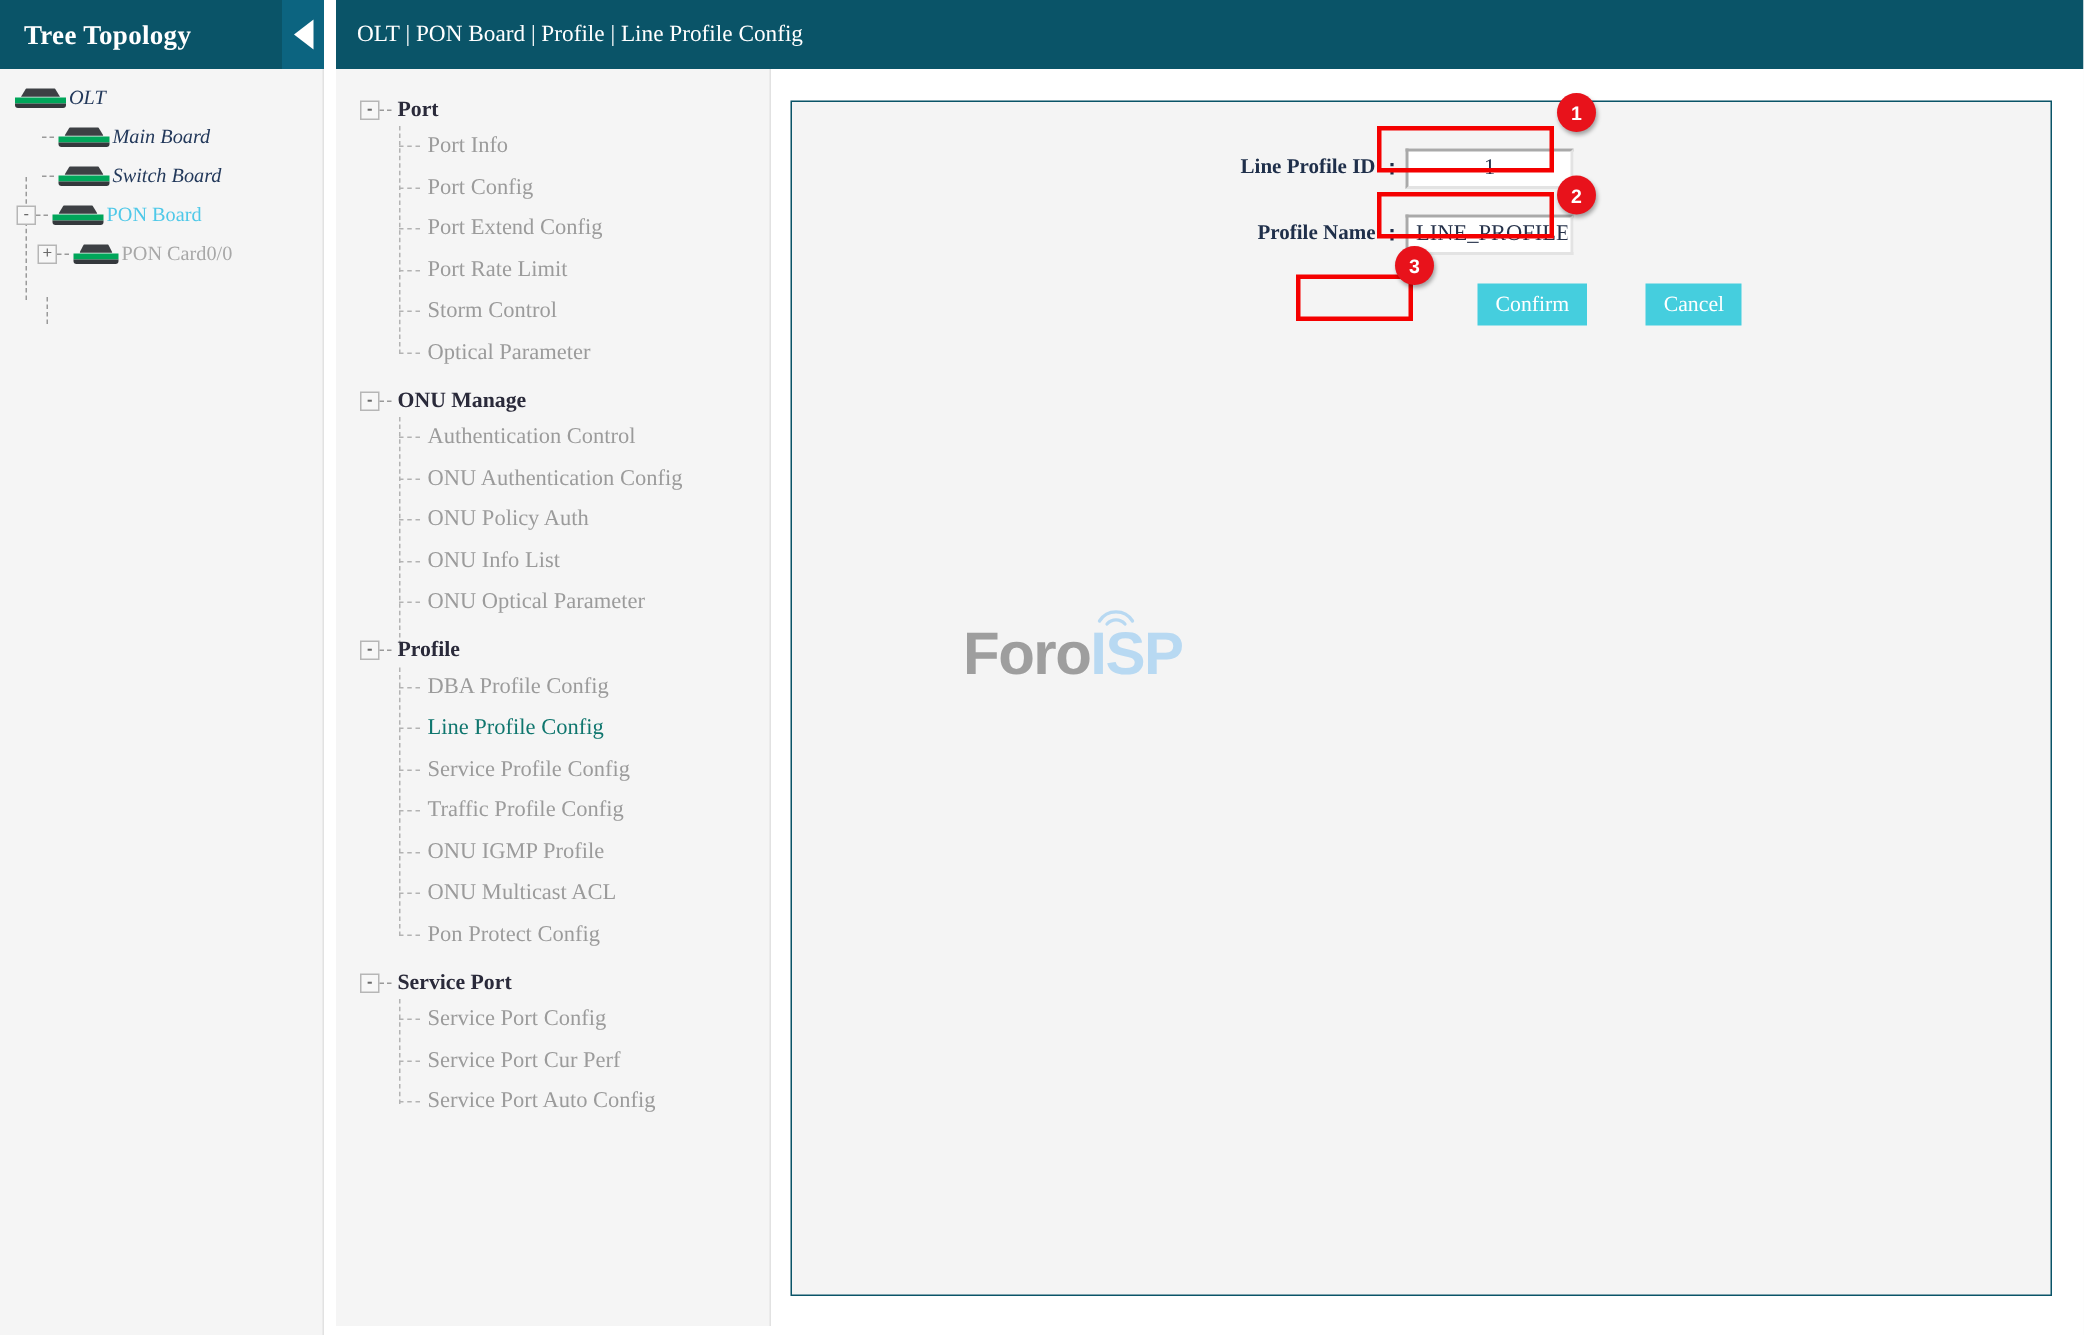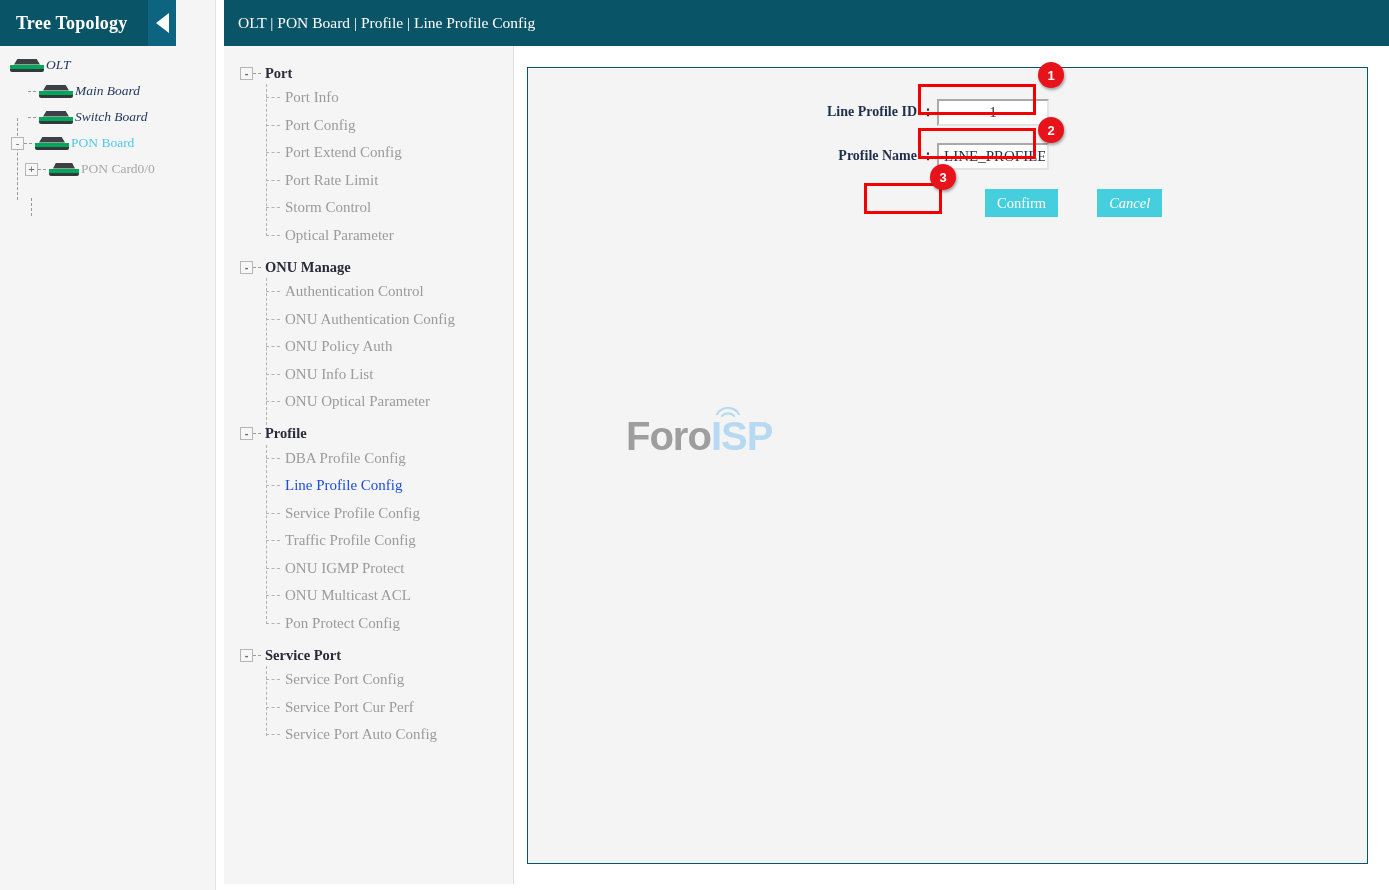--- a/index.html
+++ b/index.html
@@ -13,21 +13,21 @@
 
   
   .sidebar {
     position: absolute; left: 0; top: 0;
     width: 216px; height: 890px;
     background: #f5f5f5;
     border-right: 1px solid #e2e2e2;
   }
   .sidebar-header {
     position: relative;
-    height: 46px; width: 176px;
+    height: 46px; width: 216px;
     background: #0a5468;
     display: flex; align-items: center;
   }
   .sidebar-title {
     color: #ffffff;
     font-size: 18px;
     font-weight: bold;
     padding-left: 16px;
     letter-spacing: .2px;
   }
@@ -136,21 +136,21 @@
     font-size: 15px;
     color: #9b9b9b;
     cursor: pointer;
   }
   .menu-item .tick {
     width: 14px; height: 0;
     border-top: 1px dashed #b3b3b3;
     margin-right: 5px;
     flex: 0 0 auto;
   }
-  .menu-item.active { color: #1d4ed8; }
+  .menu-item.active { color: #0f766e; }
   .menu-branch {
     position: absolute;
     left: 42px;
     border-left: 1px dashed #b3b3b3;
   }
   .group-spacer { height: 7px; }
 
   
   .topbar {
     position: absolute; left: 224px; top: 0;
@@ -182,20 +182,21 @@
     width: 140px;
     display: flex; align-items: flex-end;
     user-select: none;
   }
   .wm-foro {
     font-family: "Liberation Sans", sans-serif;
     font-size: 40px;
     font-weight: bold;
     color: #9e9e9e;
     letter-spacing: -1px;
+    margin-left: 16px;
   }
   .wm-isp {
     position: relative;
     font-family: "Liberation Sans", sans-serif;
     font-size: 40px;
     font-weight: bold;
     color: #b8d9f2;
     letter-spacing: -1px;
   }
   .wm-arc {
@@ -251,21 +252,21 @@
     height: 28px;
     min-width: 62px;
     background: #45cede;
     border: none;
     color: #ffffff;
     font-family: "Liberation Serif", serif;
     font-size: 14.5px;
     cursor: pointer;
     padding: 0 12px;
   }
-  .btn + .btn { margin-left: 15px; font-style: italic; }
+  .btn + .btn { margin-left: 15px; }
 
   
   .hl {
     position: absolute;
     border: 3px solid #f40000;
     pointer-events: none;
   }
   .badge {
     position: absolute;
     width: 26px; height: 26px;
@@ -433,21 +434,21 @@
           <div class="menu-item">
             <div class="tick"></div>
             <span>Service Profile Config</span>
           </div>
           <div class="menu-item">
             <div class="tick"></div>
             <span>Traffic Profile Config</span>
           </div>
           <div class="menu-item">
             <div class="tick"></div>
-            <span>ONU IGMP Protect</span>
+            <span>ONU IGMP Profile</span>
           </div>
           <div class="menu-item">
             <div class="tick"></div>
             <span>ONU Multicast ACL</span>
           </div>
           <div class="menu-item">
             <div class="tick"></div>
             <span>Pon Protect Config</span>
           </div>
         </div>

